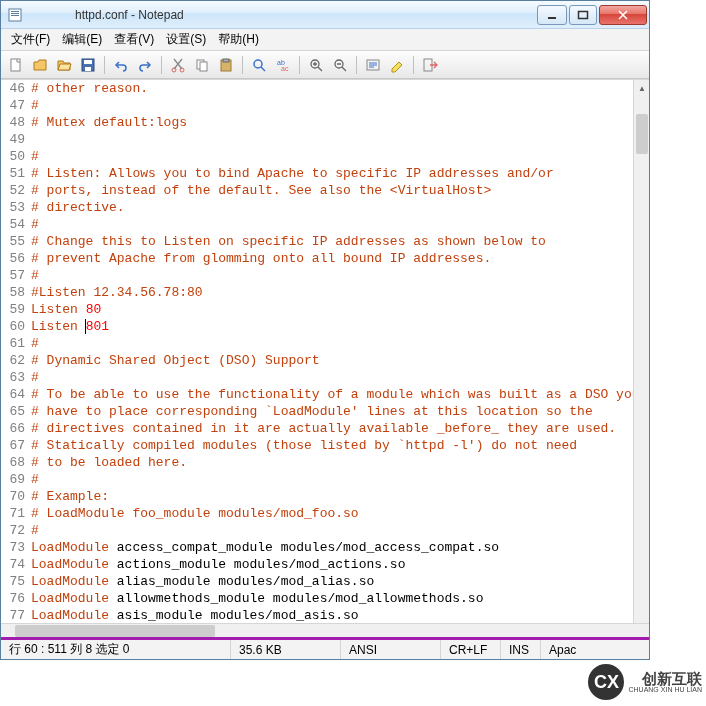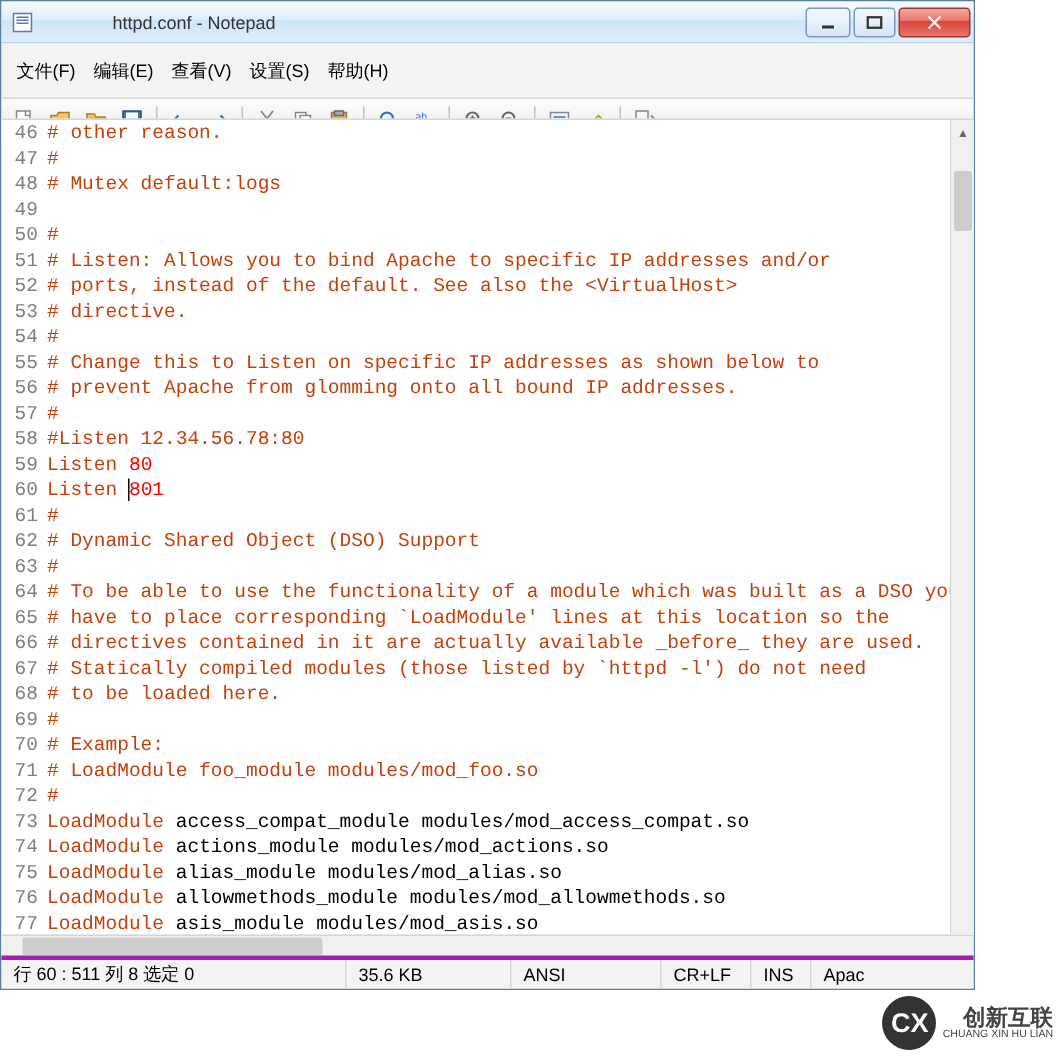--- a/index.html
+++ b/index.html
@@ -10,21 +10,21 @@
 .titlebar { height: 28px; background: linear-gradient(to bottom, #f6fbff 0%, #dfeefc 45%, #cde6f9 46%, #dfeefc 100%); display: flex; align-items: center; padding: 0 2px 0 6px; border-bottom: 1px solid #b9d1ea; gap: 48px; }
 .titlebar .icon { width: 16px; height: 16px; margin-right: 4px; display: inline-flex; align-items: center; justify-content: center; }
 .titlebar .title { flex: 1; color: #333; font-size: 12px; }
 .winbtns { display: flex; gap: 0; }
 .winbtn { width: 30px; height: 20px; border: 1px solid #7a99b8; border-radius: 3px; margin-left: 2px; display: flex; align-items: center; justify-content: center; background: linear-gradient(to bottom, #f4f9ff, #d5e7f7); cursor: pointer; font-size: 10px; }
 .winbtn.max { width: 28px; }
 .winbtn.close { width: 48px; background: linear-gradient(to bottom, #f1a7a0 0%, #e9746b 45%, #d6453a 46%, #e9746b 100%); border-color: #9e3a32; color: #fff; }
 .winbtn svg { width: 12px; height: 10px; }
 
 
-.menubar { height: 37px; background: #f3f3f3; border-bottom: 1px solid #d6d6d6; display: flex; align-items: center; padding: 0 4px; font-size: 12px; }
+.menubar { height: 22px; background: #f3f3f3; border-bottom: 1px solid #d6d6d6; display: flex; align-items: center; padding: 0 4px; font-size: 12px; }
 .menuitem { padding: 2px 6px; cursor: pointer; }
 
 
 .toolbar { height: 28px; background: linear-gradient(to bottom, #fdfdfd, #e8e8e8); border-bottom: 1px solid #c9c9c9; display: flex; align-items: center; padding: 0 4px; gap: 2px; }
 .tbtn { width: 22px; height: 22px; display: flex; align-items: center; justify-content: center; cursor: pointer; border: 1px solid transparent; border-radius: 2px; }
 .sep { width: 1px; height: 18px; background: #c0c0c0; margin: 0 3px; }
 .tbtn svg { width: 16px; height: 16px; }
 
 
 .editor-wrap { position: absolute; top: 78px; bottom: 22px; left: 0; right: 0; overflow: hidden; background: #fff; border-top: 1px solid #d6d6d6; }

